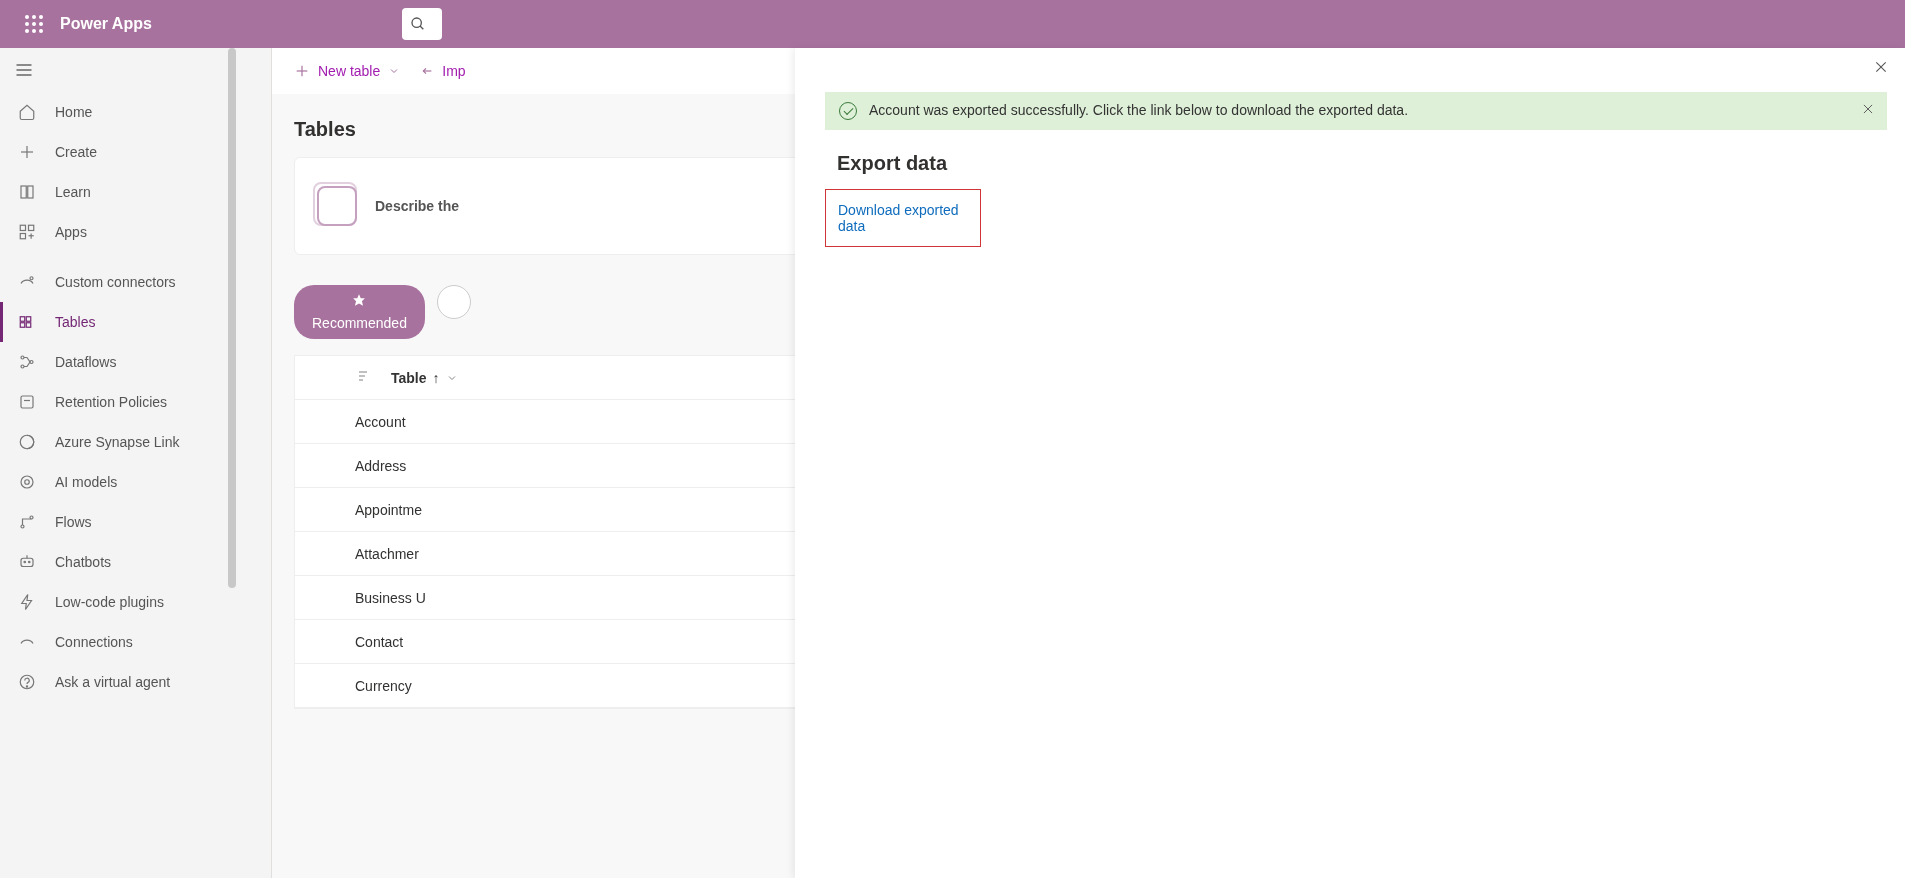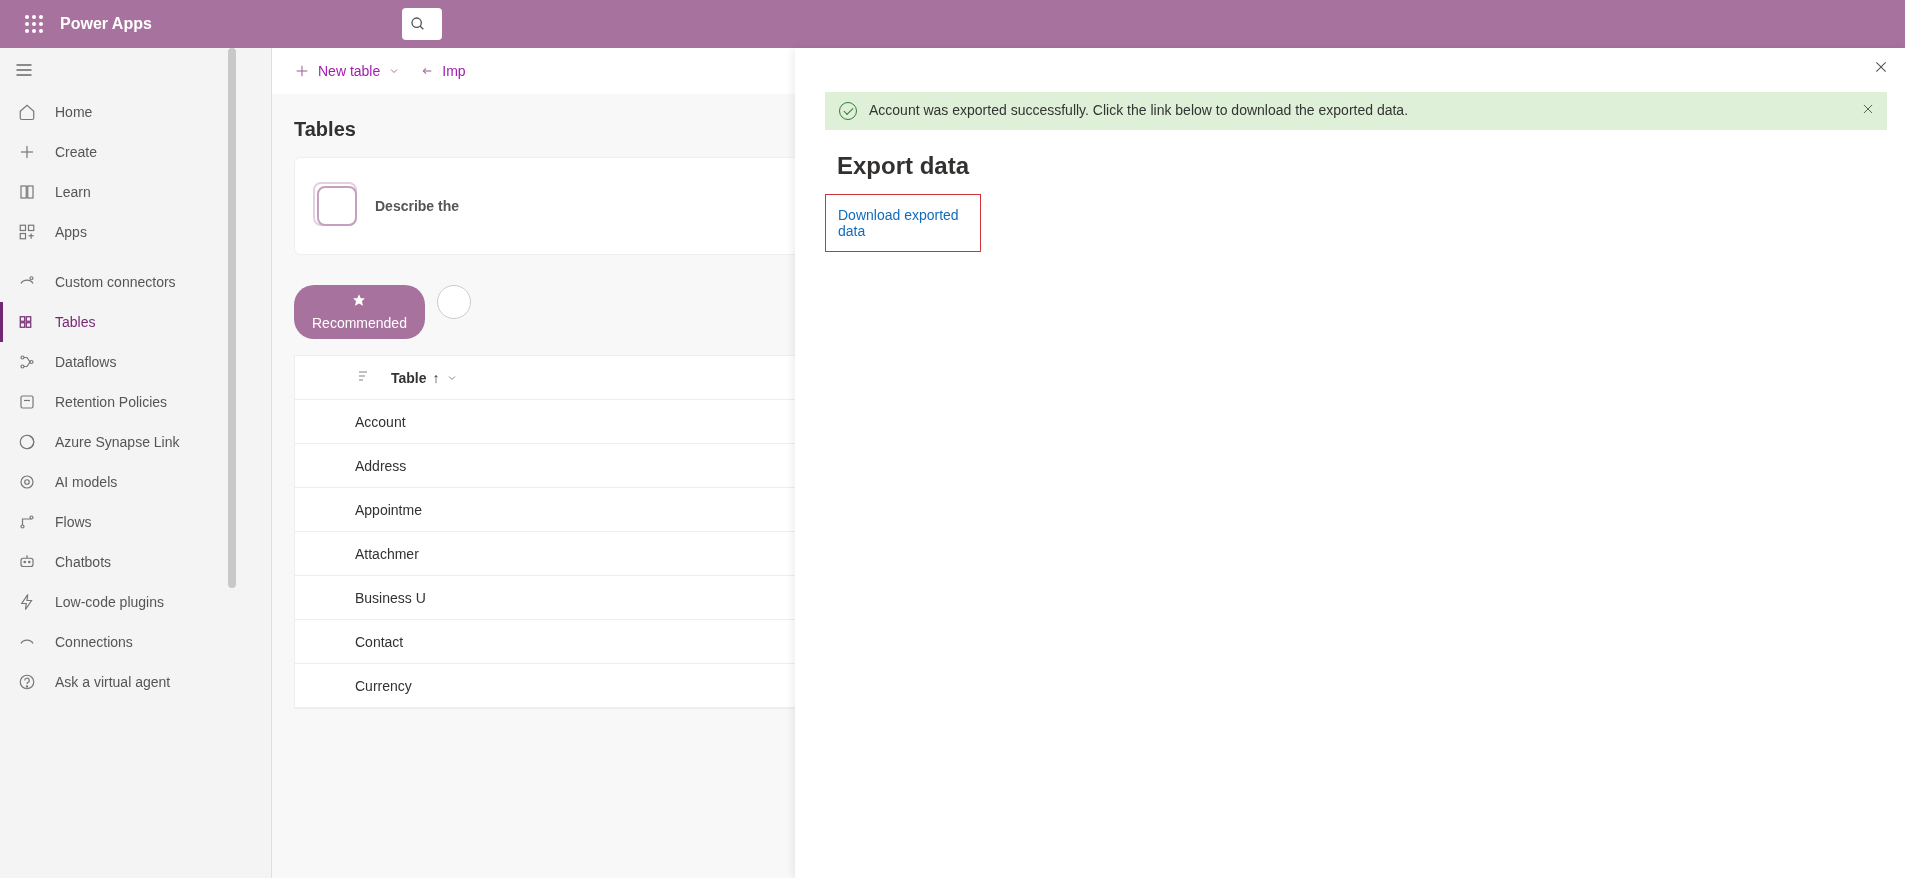--- a/index.html
+++ b/index.html
@@ -231,21 +231,21 @@
   }
   .banner .chk::after{
     content:"";
     width:8px;height:4px;
     border-left:1.5px solid #3a7a3a;
     border-bottom:1.5px solid #3a7a3a;
     transform: rotate(-45deg) translate(1px,-1px);
   }
   .banner .dismiss { position:absolute; right:12px; top:10px; cursor:pointer; color:#555;}
   .panel-title {
-    font-size: 24px;
+    font-size: 20px;
     font-weight: 600;
     padding: 22px 0 6px 42px;
   }
   .download-box {
     margin: 8px 0 0 30px;
     border: 1px solid #d13438;
     padding: 12px 12px;
     width: 156px;
   }
   .download-link {

